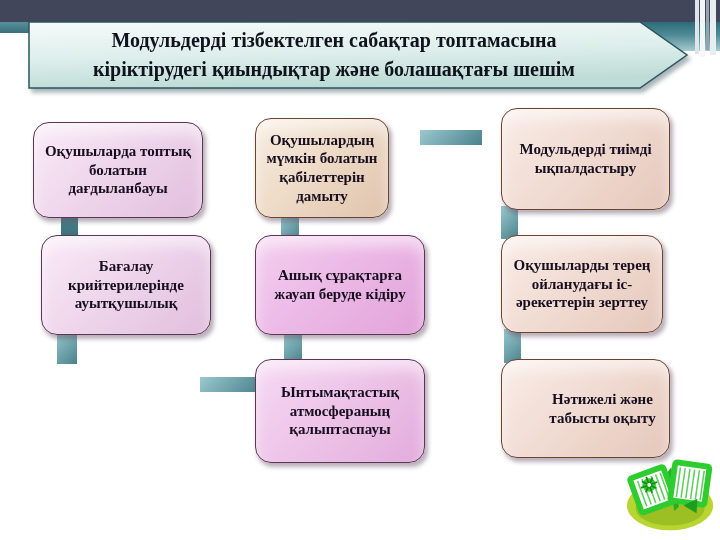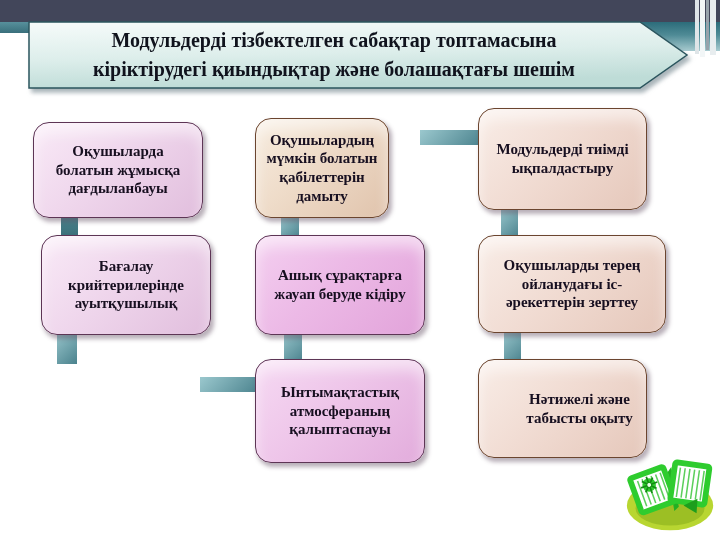--- a/index.html
+++ b/index.html
@@ -36,21 +36,21 @@
     position:absolute;z-index:2;border-radius:16px;box-sizing:border-box;
     display:flex;align-items:center;justify-content:center;text-align:center;
     padding:6px 10px;font-weight:bold;font-size:15px;line-height:1.25;color:#170f20;
     border:1px solid #5d3555;
     box-shadow:2.5px 3.5px 4px rgba(100,80,100,.45), inset 0 10px 14px rgba(255,255,255,.55);
   }
   .pink       {background:linear-gradient(135deg,#f9eaf7 0%,#efd6ec 45%,#e1bedd 100%);}
   .pink-bright{background:linear-gradient(135deg,#f4cff0 0%,#ecb9e6 45%,#e2a3da 100%);}
   .pink-med   {background:linear-gradient(135deg,#f6d9f3 0%,#eec5e9 45%,#e2acdc 100%);}
   .beige      {background:linear-gradient(135deg,#f7ecdf 0%,#eedbc8 45%,#e0c3ac 100%);border-color:#6b452f;}
-  .blush      {background:linear-gradient(135deg,#f9ede7 0%,#f1dcd3 45%,#e5c7ba 100%);border-color:#6b452f;}
+  .blush      {background:linear-gradient(135deg,#f9ede7 0%,#f1dcd3 45%,#e5c7ba 100%);border-color:#6b452f;margin-left:23px;}
   
   .book-icon{position:absolute;left:625px;top:450px;z-index:2;}
 </style>
 </head>
 <body>
 
 <div class="slide">
 
   <div class="top-bar"></div>
   <div class="teal-stripe-left"></div>
@@ -75,40 +75,40 @@
   <div class="conn dark" style="left:61px;top:214px;width:17px;height:25px;"></div>
   <div class="conn" style="left:57px;top:330px;width:20px;height:34px;"></div>
   <div class="conn" style="left:281px;top:214px;width:18px;height:25px;"></div>
   <div class="conn" style="left:284px;top:330px;width:18px;height:33px;"></div>
   <div class="conn" style="left:501px;top:206px;width:17px;height:33px;"></div>
   <div class="conn" style="left:504px;top:329px;width:17px;height:34px;"></div>
   <div class="conn" style="left:420px;top:130px;width:62px;height:15px;"></div>
   <div class="conn" style="left:200px;top:377px;width:60px;height:15px;"></div>
 
   <div class="box pink" style="left:33px;top:122px;width:170px;height:96px;">
-    <span>Оқушыларда болатын жұмысқа дағдыланбауы</span>
+    <span>Оқушыларда топтық болатын дағдыланбауы</span>
   </div>
   <div class="box pink" style="left:41px;top:235px;width:170px;height:100px;">
     <span>Бағалау крийтерилерінде ауытқушылық</span>
   </div>
 
   <div class="box beige" style="left:255px;top:118px;width:134px;height:100px;">
     <span>Оқушылардың мүмкін болатын қабілеттерін дамыту</span>
   </div>
   <div class="box pink-bright" style="left:255px;top:235px;width:170px;height:100px;">
     <span>Ашық сұрақтарға жауап беруде кідіру</span>
   </div>
   <div class="box pink-med" style="left:255px;top:359px;width:170px;height:104px;">
     <span>Ынтымақтастық атмосфераның қалыптаспауы</span>
   </div>
 
   <div class="box blush" style="left:478px;top:108px;width:169px;height:102px;">
     <span>Модульдерді тиімді ықпалдастыру</span>
   </div>
-  <div class="box blush" style="left:478px;top:235px;width:188px;height:98px;">
+  <div class="box blush" style="left:478px;top:235px;width:162px;height:98px;">
     <span>Оқушыларды терең ойланудағы іс- әрекеттерін зерттеу</span>
   </div>
   <div class="box blush" style="left:478px;top:359px;width:169px;height:99px;padding-left:44px;">
     <span>Нәтижелі және табысты оқыту</span>
   </div>
 
   <svg class="book-icon" width="92" height="84" viewBox="0 0 96 86">
     <ellipse cx="47" cy="57" rx="45" ry="26" fill="#b8d631"></ellipse>
     <ellipse cx="47" cy="60" rx="36" ry="18" fill="#9cbf24"></ellipse>
     <g transform="rotate(-4 48 42)">

